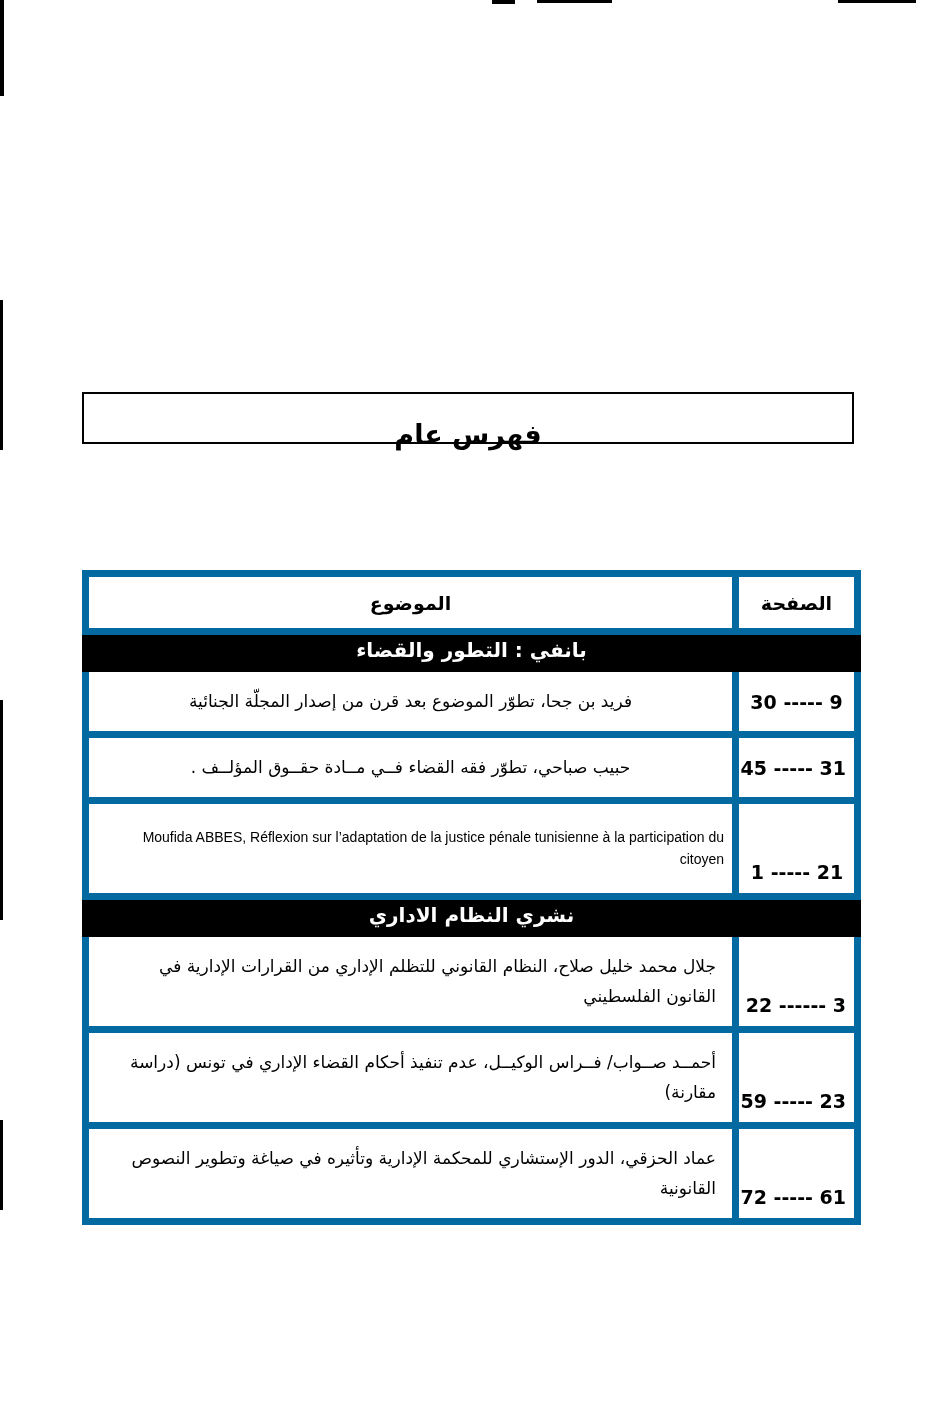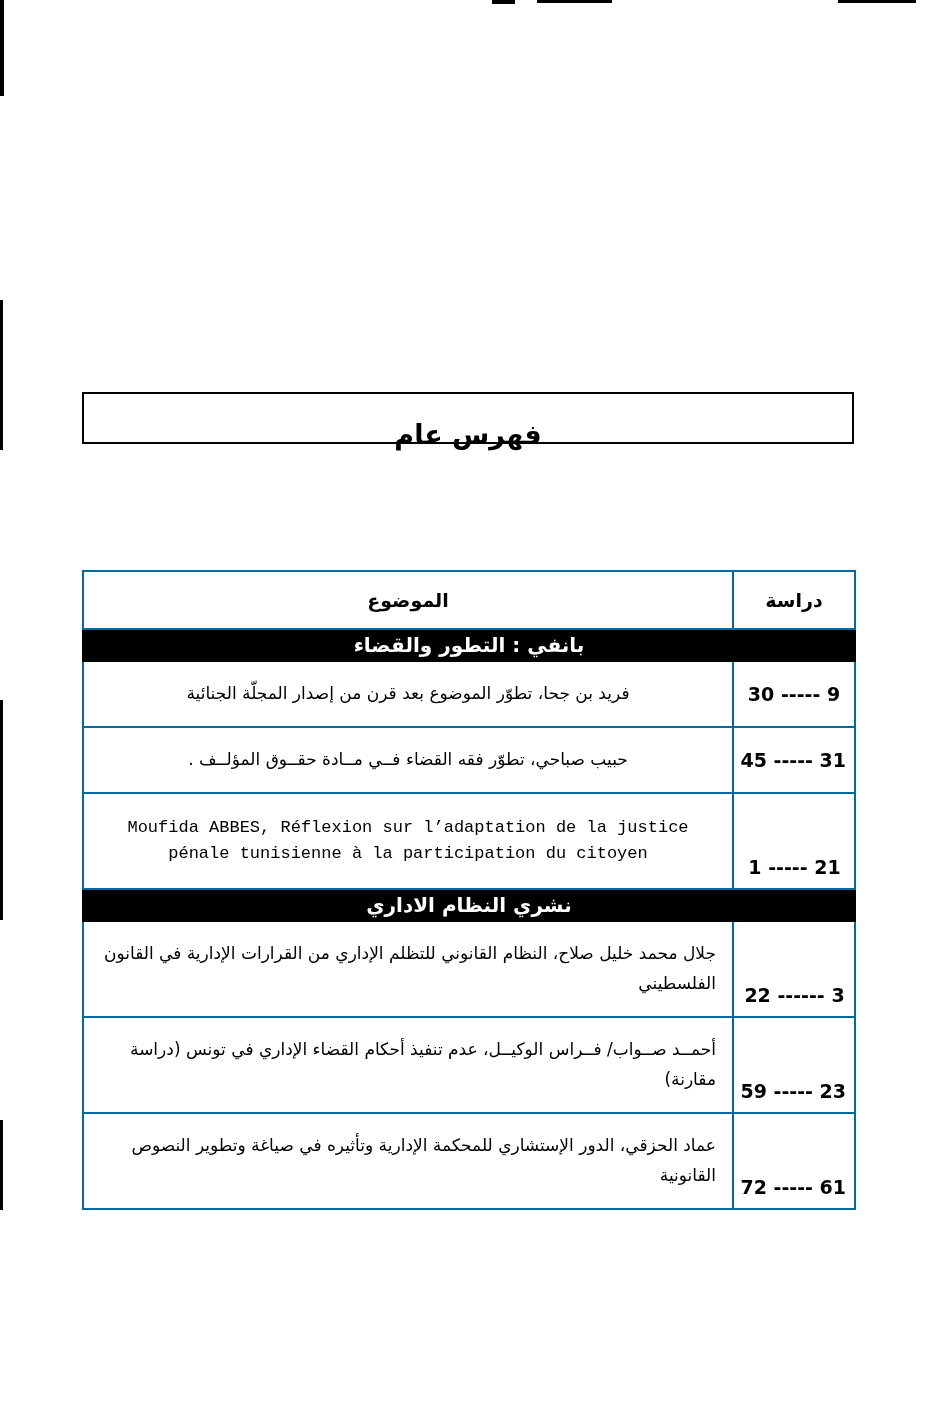--- a/index.html
+++ b/index.html
@@ -62,21 +62,21 @@
   .toc-table {
     position: absolute;
     left: 82px;
     top: 570px;
     width: 772px;
     border-collapse: collapse;
     table-layout: fixed;
     direction: rtl;
   }
   .toc-table td, .toc-table th {
-    border: 2px solid #0369a1;
+    border: 7px solid #0369a1;
     vertical-align: middle;
     padding: 6px 8px;
     box-sizing: border-box;
   }
   col.col-page { width: 122px; }
   col.col-subject { width: 650px; }
 
   .hdr {
     text-align: center;
     font-weight: bold;
@@ -116,23 +116,23 @@
     padding: 10px 14px;
   }
   .subject-cell.two-line {
     text-align: right;
     padding: 10px 16px;
   }
 
   
   .latin-cell {
     direction: ltr;
-    text-align: center;
-    font-family: Liberation Mono, monospace;
-    font-size: 17px;
+    text-align: right;
+    font-family: Liberation Sans, sans-serif;
+    font-size: 14px;
     line-height: 1.55;
     padding: 12px 16px;
   }
 
   .row-tall { height: 96px; }
   .row-mid  { height: 66px; }
 </style>
 </head>
 <body>
 
@@ -150,21 +150,21 @@
     <span class="title-text">فهرس عام</span>
   </div>
 
   <table class="toc-table">
     <colgroup>
       <col class="col-page">
       <col class="col-subject">
     </colgroup>
     <tbody>
       <tr>
-        <td class="hdr">دراسة</td>
+        <td class="hdr">الصفحة</td>
         <td class="hdr">الموضوع</td>
       </tr>
 
       <tr class="section-row">
         <td colspan="2">بانفي : التطور والقضاء</td>
       </tr>
 
       <tr class="row-mid">
         <td class="page-cell">9 ----- 30</td>
         <td class="subject-cell">فريد بن جحا، تطوّر الموضوع بعد قرن من إصدار المجلّة الجنائية</td>

